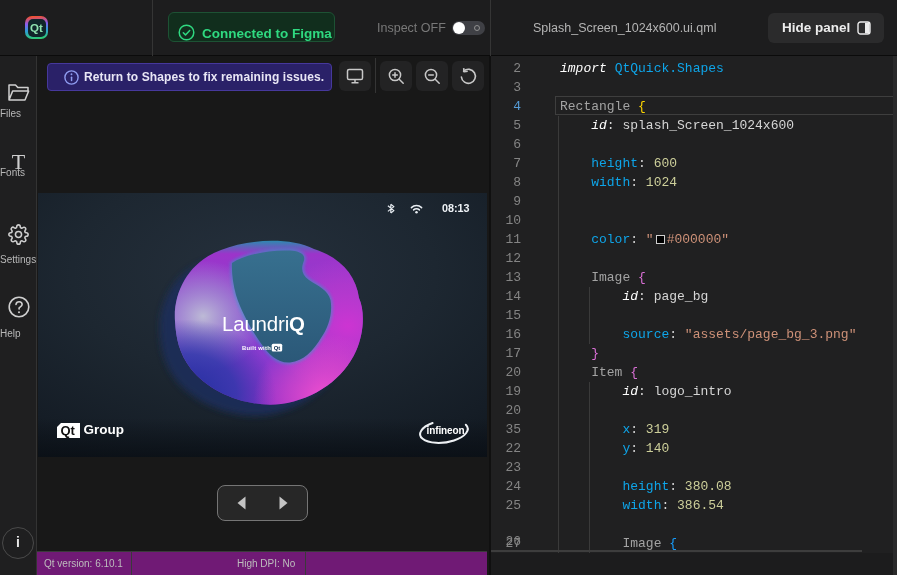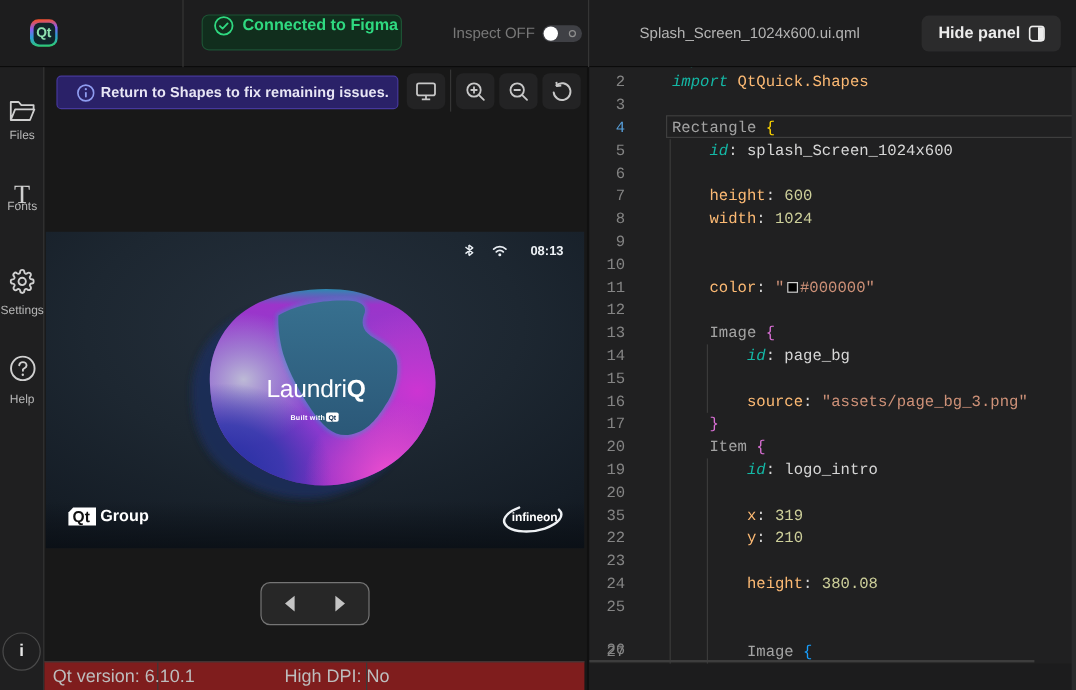--- a/index.html
+++ b/index.html
@@ -4,46 +4,46 @@
 *{margin:0;padding:0;box-sizing:border-box}
 html,body{width:897px;height:575px;overflow:hidden;background:#181818;font-family:"Liberation Sans",sans-serif}
 .abs{position:absolute}
 #stage{position:relative;width:897px;height:575px}
 
 #topbar{left:0;top:0;width:897px;height:56px;background:#1d1d1e;border-bottom:1px solid #0b0b0b}
 #logo{left:25px;top:16px;width:23px;height:23px;border-radius:7px;background:linear-gradient(175deg,#f4502c 4%,#8a5cf0 34%,#2e9ad8 60%,#2ecc71 96%);padding:2.5px}
 #logo>div{width:100%;height:100%;border-radius:5px;background:#10252a;color:#8fe2b0;font-weight:bold;font-size:11.5px;display:flex;align-items:center;justify-content:center}
 #apptitle{left:56px;top:0;height:56px;line-height:56px;color:#f2f2f2;font-size:15px;font-weight:bold}
 .vsep{top:0;width:1px;height:56px;background:#353535}
-#pill{left:168px;top:12px;width:167px;height:30px;border-radius:6px;background:#112e1d;border:1px solid #1d5234;display:flex;align-items:flex-start}
+#pill{left:168px;top:12px;width:167px;height:30px;border-radius:6px;background:#112e1d;border:1px solid #1d5234;display:flex;align-items:flex-end}
 #pill span{color:#2fd980;font-weight:bold;font-size:13.5px;margin-left:7px;white-space:nowrap}
 #inspect{left:377px;top:0;height:56px;line-height:56px;color:#787878;font-size:12.5px}
 #toggle{left:452px;top:21px;width:33px;height:14px;border-radius:7px;background:#3f4045}
 #knob{left:453px;top:22px;width:12px;height:12px;border-radius:50%;background:#fff}
 #ring{left:474px;top:25px;width:6px;height:6px;border-radius:50%;border:1.4px solid #909090}
 #fname{left:533px;top:0;height:52px;line-height:56px;color:#b4b4b4;font-size:12.5px}
 #hidebtn{left:768px;top:13px;width:116px;height:30px;border-radius:6px;background:#2b2b2c;color:#ececec;font-size:13.5px;font-weight:bold;line-height:30px;padding-left:14px}
 
 #sidebar{left:0;top:56px;width:37px;height:519px;background:#1f1f20;border-right:1px solid #333}
-.sblabel{left:0;width:37px;text-align:center;color:#b8b8b8;font-size:10px}
+.sblabel{left:0;width:37px;color:#b8b8b8;font-size:10px}
 
 #banner{left:47px;top:63px;width:285px;height:28px;border-radius:4px;background:#2a2168;border:1px solid #46389c;color:#e8e6f5;font-size:12px;font-weight:600;line-height:26px;white-space:nowrap;letter-spacing:.1px}
 #banner span{margin-left:36px}
 .toolbtn{top:61px;width:32px;height:30px;border-radius:6px;background:#232324}
 #preview{left:38px;top:193px;width:449px;height:264px}
 #pager{left:217px;top:485px;width:91px;height:36px;border-radius:8px;background:#272727;border:1px solid #757575}
 
-#statusbar{left:37px;top:551px;width:450px;height:24px;background:#7f1d1d;border-top:1px solid #3a3a3a;color:#bdbdbd;font-size:15px;line-height:23px;white-space:nowrap}
+#statusbar{left:37px;top:551px;width:450px;height:24px;background:#701a75;border-top:1px solid #3a3a3a;color:#bdbdbd;font-size:10px;line-height:23px;white-space:nowrap}
 .scell{position:absolute;top:0;height:24px;border-right:1px solid #3a3a3a}
 
 #code{left:489px;top:56px;width:408px;height:519px;background:#202021;border-left:2px solid #101010;overflow:hidden}
 #code .ln{position:absolute;left:0;width:30px;text-align:right;height:19px;line-height:19px;color:#848484;font:13px/19px "Liberation Mono",monospace}
 #code .cl{position:absolute;left:69px;height:19px;white-space:pre;font:13px/19px "Liberation Mono",monospace;color:#d6d6d6}
-.cy{color:#14b8a6;font-style:italic}
-.pk{color:#fdba74}
+.cy{color:#ffffff;font-style:italic}
+.pk{color:#0ea5e9}
 .gr{color:#a3a3a3}
 .nm{color:#cdcf9a}
 .st{color:#ce9178}
 .gold{color:#ffd700}.orc{color:#da70d6}.blu{color:#179fff}
 .guide{position:absolute;width:1px;background:#3a3a3a}
 #sw{display:inline-block;width:9px;height:9px;border:1.5px solid #cfcfcf;background:#000;vertical-align:-1px;margin:0 2px}
 </style></head>
 <body>
 <div id="stage">
 <div class="abs" id="topbar"></div>
@@ -249,24 +249,25 @@
 <div class="ln" style="top:288px">17</div>
 <div class="cl" style="top:288px">    <span class="orc">}</span></div>
 <div class="ln" style="top:307px">20</div>
 <div class="cl" style="top:307px">    <span class="gr">Item</span> <span class="orc">{</span></div>
 <div class="ln" style="top:326px">19</div>
 <div class="cl" style="top:326px">        <span class="cy">id</span>: logo_intro</div>
 <div class="ln" style="top:345px">20</div>
 <div class="ln" style="top:364px">35</div>
 <div class="cl" style="top:364px">        <span class="pk">x</span>: <span class="nm">319</span></div>
 <div class="ln" style="top:383px">22</div>
-<div class="cl" style="top:383px">        <span class="pk">y</span>: <span class="nm">210</span></div>
+<div class="cl" style="top:383px">        <span class="pk">y</span>: <span class="nm">140</span></div>
 <div class="ln" style="top:402px">23</div>
 <div class="ln" style="top:421px">24</div>
 <div class="cl" style="top:421px">        <span class="pk">height</span>: <span class="nm">380.08</span></div>
 <div class="ln" style="top:440px">25</div>
+<div class="cl" style="top:440px">        <span class="pk">width</span>: <span class="nm">386.54</span></div>
 <div class="ln" style="top:476px">26</div>
 <div class="ln" style="top:478px">27</div>
 <div class="cl" style="top:478px">        <span class="gr">Image</span> <span class="blu">{</span></div>
 <div style="position:absolute;left:0px;top:494px;width:371px;height:2px;background:#3d3d3d"></div>
 <div style="position:absolute;left:0px;top:497px;width:408px;height:22px;background:#1c1c1d"></div>
 <div style="position:absolute;left:402px;top:0;width:6px;height:519px;background:#2a2a2b"></div>
 </div>
 </div>
 </body></html>

